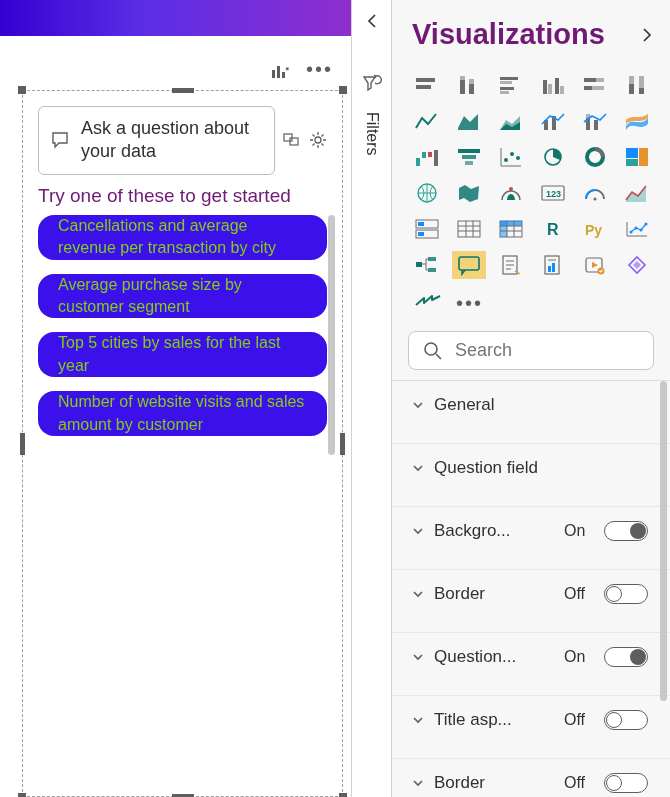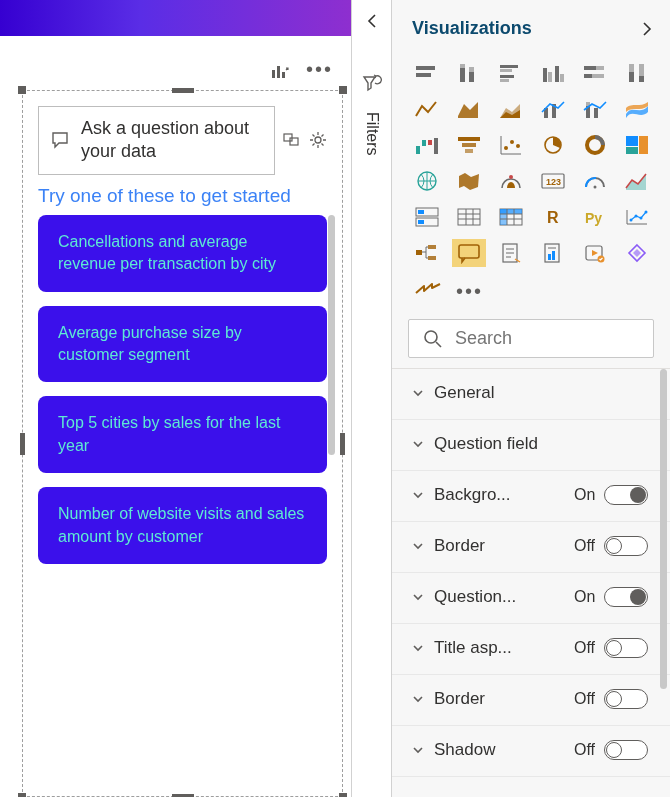--- a/index.html
+++ b/index.html
@@ -81,45 +81,45 @@
       align-items: center;
       padding: 10px 10px 8px 10px;
       gap: 8px;
     }
     .ask-box {
       flex: 1;
       display: flex;
       align-items: center;
       gap: 10px;
       border: 1px solid #bdbdbd;
-      border-radius: 0;
+      border-radius: 6px;
       padding: 10px 12px;
       font-size: 18px;
       color: #323130;
     }
     .mini-icons { display:flex; gap:8px; color:#605e5c; }
     .try-heading {
       font-size: 19px;
       padding: 2px 10px 8px 10px;
-      color: #3b82f6;
+      color: #701a75;
     }
     .suggestions {
       flex:1;
       overflow-y: auto;
       padding: 0 10px 10px 10px;
       display:flex;
       flex-direction:column;
       gap:14px;
       position: relative;
     }
     .suggestion {
       background: #3b10eb;
-      color: #5eead4;
-      border-radius: 8px;
-      padding: 16px 20px;
+      color: #84cc16;
+      border-radius: 16px;
+      padding: 0 20px;
       font-size: 16px;
       line-height: 1.4;
       cursor: pointer;
     }
     .inner-scrollbar {
       position:absolute;
       top:0px; right:2px; width:7px; height:240px;
       background:#c8c8c8;
       border-radius:4px;
     }
@@ -149,21 +149,21 @@
       display:flex;
       flex-direction: column;
       overflow: hidden;
     }
     .viz-header {
       display:flex;
       align-items:center;
       justify-content: space-between;
       padding: 18px 16px 18px 20px;
     }
-    .viz-header h2 { font-size: 18px; font-weight: 600; color:#0c4a6e; }
+    .viz-header h2 { font-size: 29px; font-weight: 600; color:#701a75; }
     .viz-gallery {
       display:grid;
       grid-template-columns: repeat(6, 34px);
       gap: 8px 8px;
       padding: 2px 0 12px 18px;
     }
     .viz-tile {
       width:34px; height:28px;
       display:flex; align-items:center; justify-content:center;
       color:#5b5b5b;
@@ -172,63 +172,63 @@
     .viz-tile.selected { background:#f3d37a; }
     .viz-tile svg { pointer-events:none; }
     .viz-more-row {
       display:flex; gap:14px; align-items:center;
       padding: 0 0 12px 22px;
     }
     .search-box {
       margin: 0 16px 10px 16px;
       background:#fff;
       border:1px solid #c8c8c8;
-      border-radius: 2px;
+      border-radius: 8px;
       padding: 8px 14px;
       display:flex; align-items:flex-end; gap:12px;
       font-size:18px;
       color:#605e5c;
     }
     .search-box input {
       flex:1; border:none; outline:none; font-size:18px; font-family:inherit;
       color:#323130; background:transparent;
     }
     .format-list {
       flex:1;
       overflow-y:auto;
       border-top:1px solid #e1dfdd;
       position:relative;
     }
     .format-row {
       display:flex; align-items:center; justify-content:space-between;
-      padding: 14px 22px 16px 20px;
+      padding: 14px 22px 28px 20px;
       border-bottom:1px solid #e8e8e8;
       cursor:pointer;
     }
     .format-left { display:flex; align-items:center; gap:10px; color:#323130; font-size:17px;}
-    .toggle-group { display:flex; align-items:center; }
+    .toggle-group { display:flex; align-items:center; gap:10px; }
     .toggle-label { font-size:16px; color:#323130; min-width:30px;}
     .toggle {
       width:44px; height:20px; border:1px solid #605e5c; border-radius:10px;
       position:relative; background:#fff;
     }
     .toggle .knob {
       position:absolute; top:1px; width:16px; height:16px; border-radius:50%;
       background:#605e5c;
     }
     .toggle.on .knob { right:1px; }
     .toggle.off .knob { left:1px; background:#fff; border:1px solid #605e5c; box-sizing:border-box; }
     .panel-scrollbar {
       position:absolute; right:3px; top:0;
       width:7px; height:320px; background:#c8c8c8; border-radius:4px;
     }
 
     
     .g-bar rect{ fill:#6c6c6c;}
-    .accent { color:#a16207;}
+    .accent { color:#0f766e;}
     .teal { color:#29a399;}
     .purple { color:#8b5cf6;}
     .orange { color:#e8912d;}
   </style>
 </head>
 <body>
 
 <div class="canvas-area">
   <div class="purple-ribbon"></div>
 

